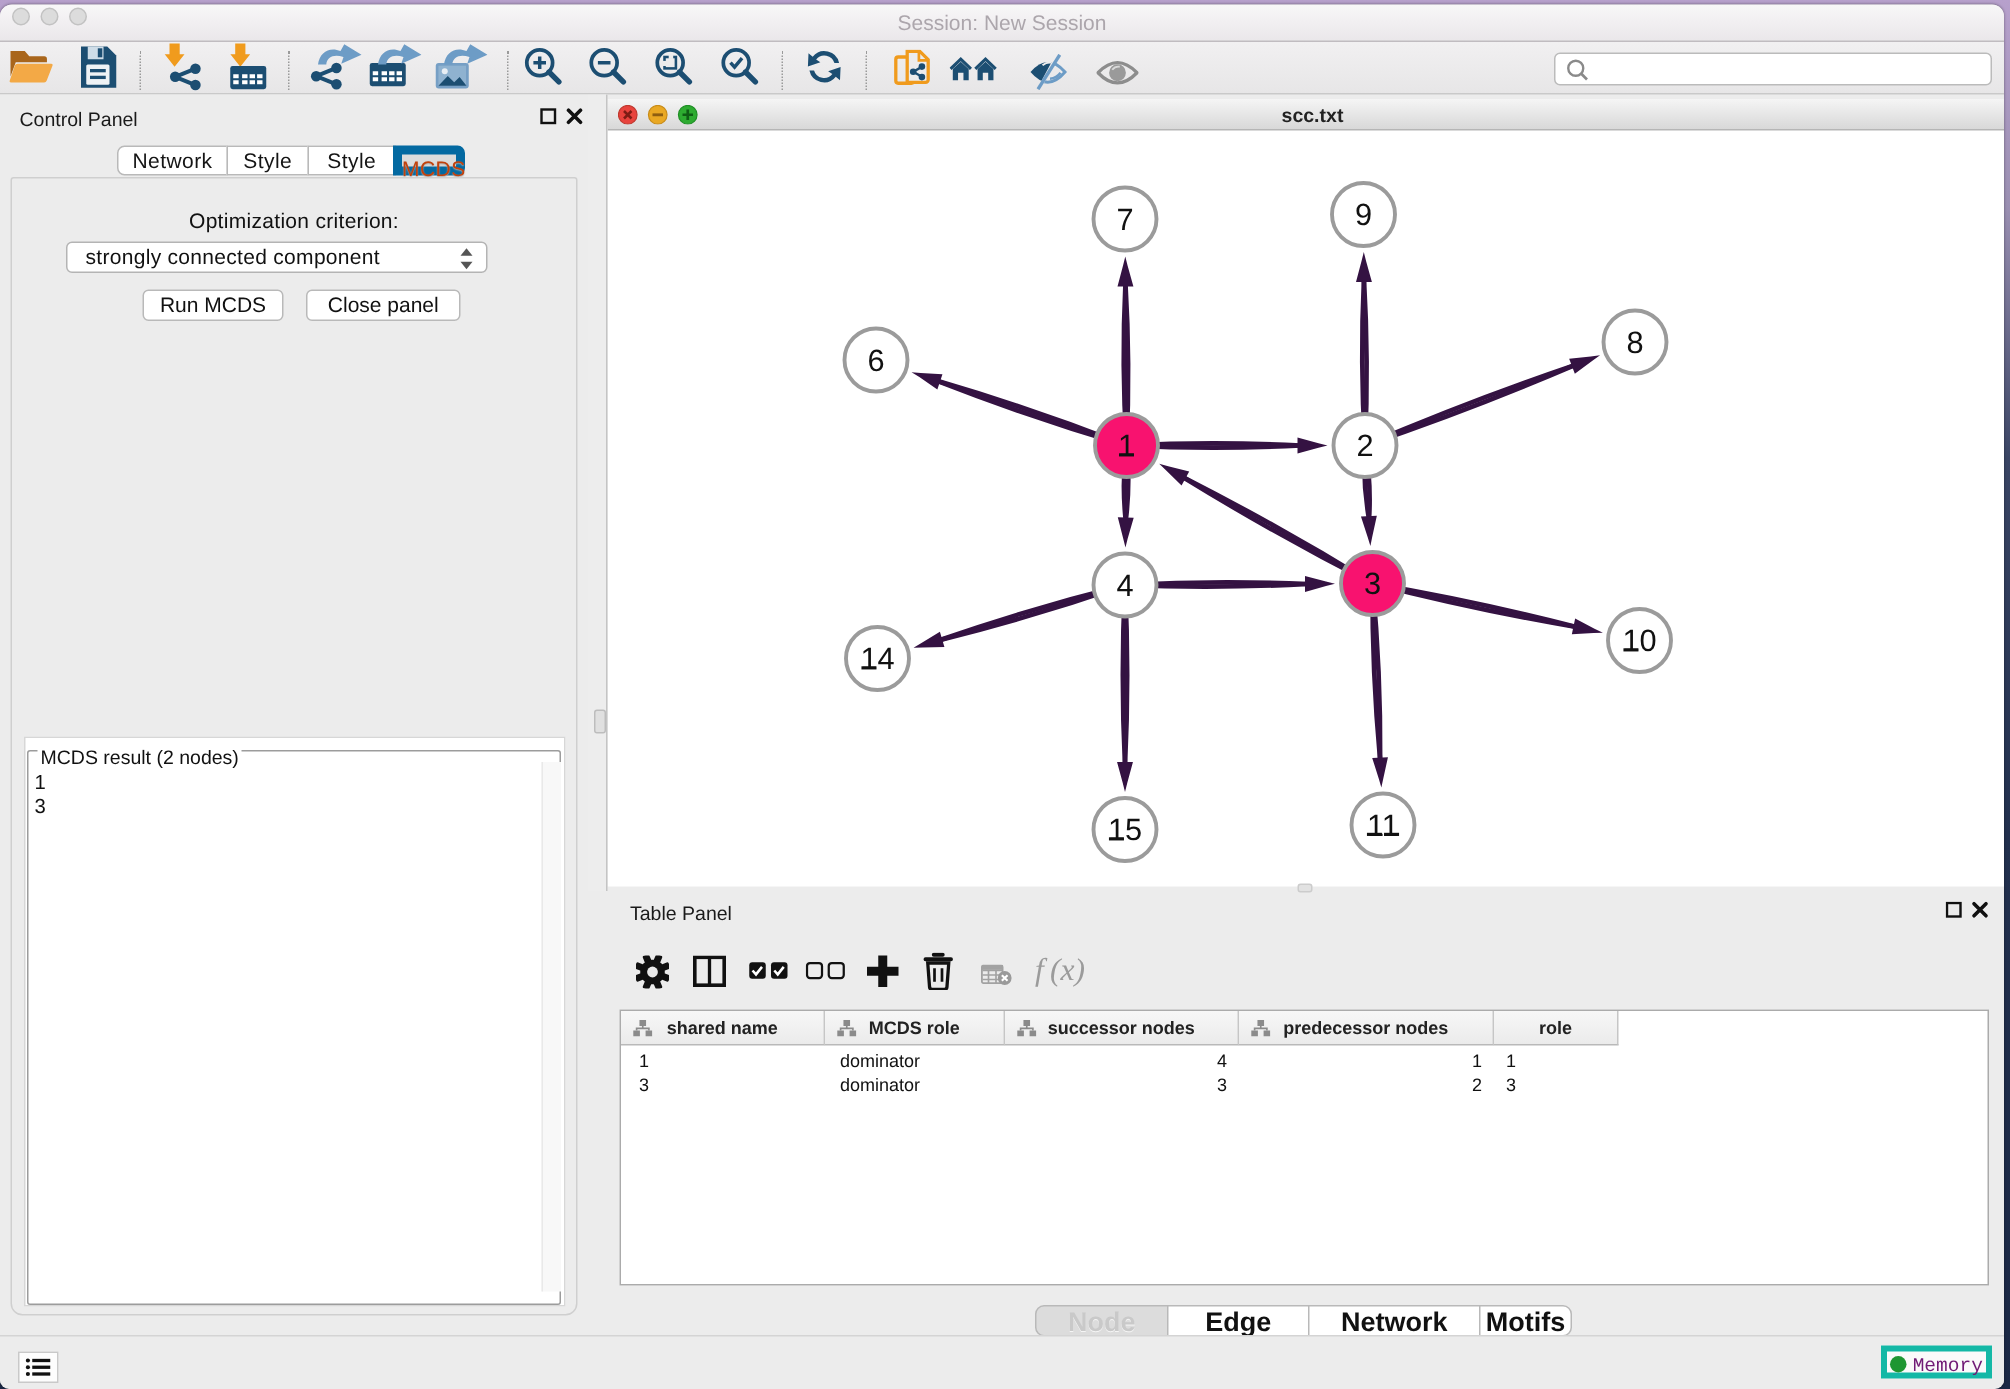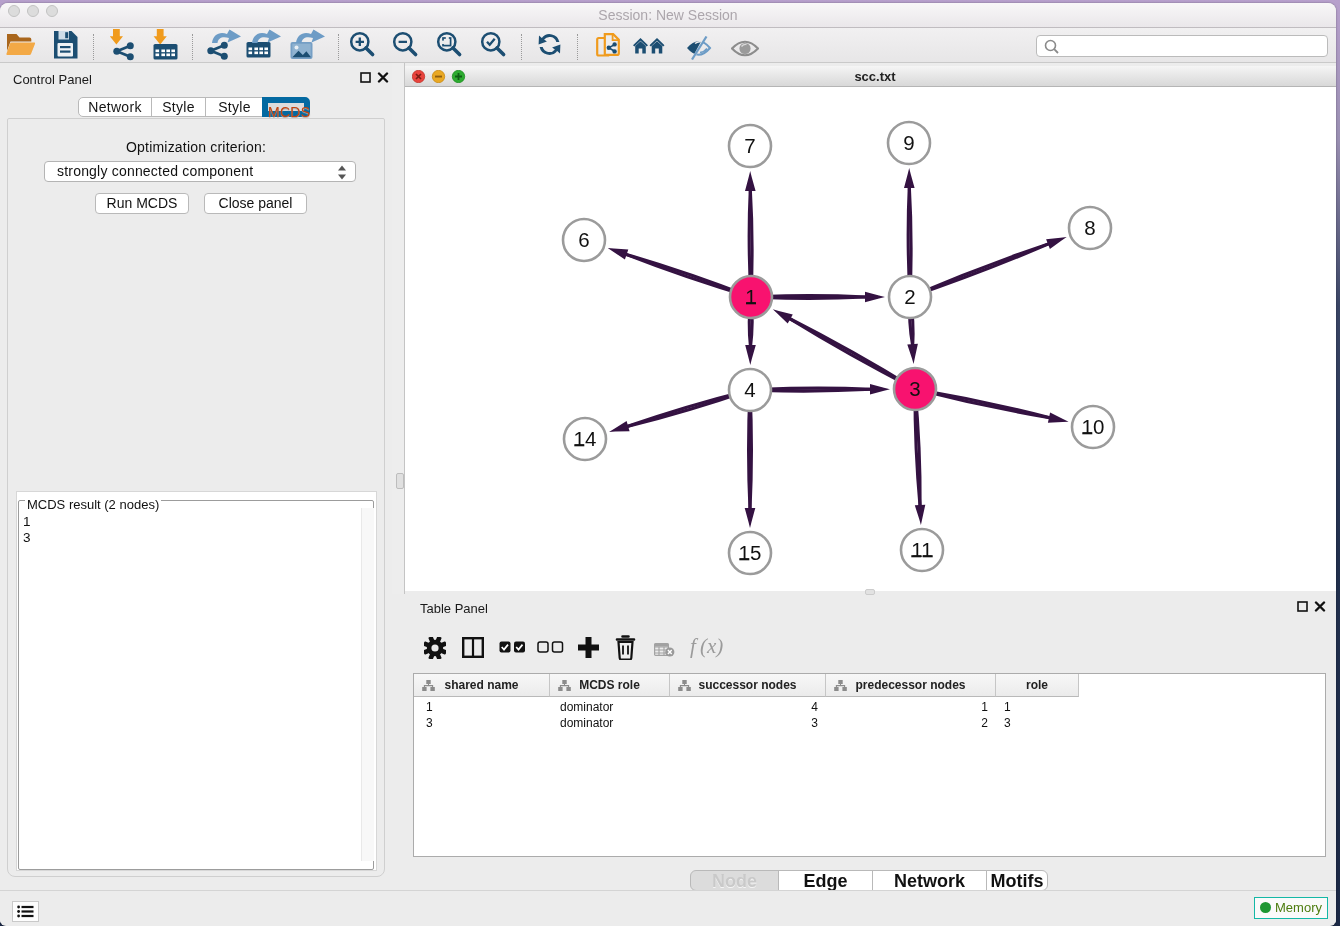--- a/index.html
+++ b/index.html
@@ -15,21 +15,21 @@
 .tbsep { position:absolute; top:6px; height:26px; width:0; border-left:1px dotted #9a9a9a; }
 #searchbox { position:absolute; left:1036px; top:7px; width:292px; height:22px; background:#fff; border:1px solid #bbb; border-radius:4px; }
 
 #cpanel { position:absolute; left:0; top:60px; width:392px; height:827px; background:#ececec; }
 .ptitle { position:absolute; font-size:13px; color:#1a1a1a; }
 .wbtns { position:absolute; }
 
 .tab { position:absolute; height:20px; line-height:19px; text-align:center; font-size:14px; letter-spacing:0.3px; color:#151515; background:#fff; border:1px solid #b9b9b9; }
 #cp-body { position:absolute; left:7px; top:55px; width:378px; height:759px; border:1px solid #cfcfcf; border-radius:2px 2px 8px 8px; background:#ececec; }
 #opt-label { position:absolute; left:0; top:20px; width:100%; text-align:center; font-size:14px; letter-spacing:0.2px; color:#111; }
-#dropdown { position:absolute; left:36px; top:42px; width:312px; height:21px; background:#fff; border:1px solid #b4b4b4; border-radius:4px; font-size:14px; letter-spacing:0.2px; line-height:19px; padding-left:12px; color:#111; }
+#dropdown { position:absolute; left:36px; top:42px; width:281px; height:21px; background:#fff; border:1px solid #b4b4b4; border-radius:4px; font-size:14px; letter-spacing:0.2px; line-height:19px; padding-left:12px; color:#111; }
 .btn { position:absolute; top:74px; height:21px; background:#fff; border:1px solid #b9b9b9; border-radius:4px; text-align:center; font-size:14px; line-height:19px; color:#111; }
 #mcds-pane { position:absolute; left:8px; top:372px; width:361px; height:380px; background:#fff; border:1px solid #d7d7d7; }
 #mcds-border { position:absolute; left:1px; top:8px; width:356px; height:370px; border:1px solid #9c9c9c; border-radius:2px;padding-left:28px; }
 #mcds-label { position:absolute; left:6px; top:-3px; background:#fff; padding:0 2px; font-size:13px; color:#111; line-height:14px; }
 #mcds-rows { position:absolute; left:6px; top:22px; font-size:13.5px; color:#111; line-height:15.5px; }
 #mcds-scroll { position:absolute; left:344px; top:16px; width:13px; height:353px; background:#f8f8f8; border-left:1px solid #e9e9e9; }
 
 #netwin { position:absolute; left:405px; top:63px; width:931px; height:525px; background:#fff; }
 #nettitle { position:absolute; left:0; top:0; width:100%; height:21px; background:linear-gradient(#f5f5f5,#d8d8d8); border-bottom:1px solid #b5b5b5; }
 #nettitle .t { position:absolute; width:100%; text-align:center; top:3px; font-size:13px; font-weight:bold; color:#222; }
@@ -37,21 +37,21 @@
 
 #tpanel { position:absolute; left:398px; top:589px; width:938px; height:298px; background:#ececec; }
 #ttable { position:absolute; left:15px; top:81px; width:913px; height:184px; background:#fff; border:1px solid #ababab; }
 .hcell { position:absolute; top:0; height:23px; background:linear-gradient(#f7f7f7,#ebebeb); border-right:1px solid #c6c6c6; border-bottom:1px solid #b9b9b9; font-size:12px; color:#222; text-align:center; line-height:22px;font-weight:bold; }
 .tcell { position:absolute; font-size:12px; color:#111; height:16px; line-height:16px; }
 
 .btab { position:absolute; top:278px; height:21px; font-size:18px; font-weight:bold; text-align:center; line-height:20px; background:#fff; border:1px solid #b9b9b9; color:#111; }
 
 #statusbar { position:absolute; left:0; top:887px; width:1336px; height:33px; background:#ececec; border-top:1px solid #d4d4d4; }
 #listbtn { position:absolute; left:12px; top:10px; width:27px; height:21px; background:#fdfdfd; border:1px solid #c9c9c9; }
-#membtn { position:absolute; left:1254px; top:6px; width:74px; height:22px; background:#fafafa; border:1px solid #14b8a6; font-size:13px; color:#4d7c0f; text-align:center; line-height:20px; }
+#membtn { position:absolute; left:1254px; top:6px; width:74px; height:22px; background:#fafafa; border:4px solid #14b8a6; font-size:13px; color:#701a75; text-align:center; line-height:20px;font-family:Liberation Mono, monospace; }
 #membtn .dot { display:inline-block; width:11px; height:11px; border-radius:50%; background:#1e9632; margin-right:4px; vertical-align:-1px; }
 </style>
 </head>
 <body>
 <div id="app">
   <div id="titlebar">
     <div class="dot" style="left:8px;"></div>
     <div class="dot" style="left:27px;"></div>
     <div class="dot" style="left:46px;"></div>
     <div id="title-text">Session: New Session</div>

